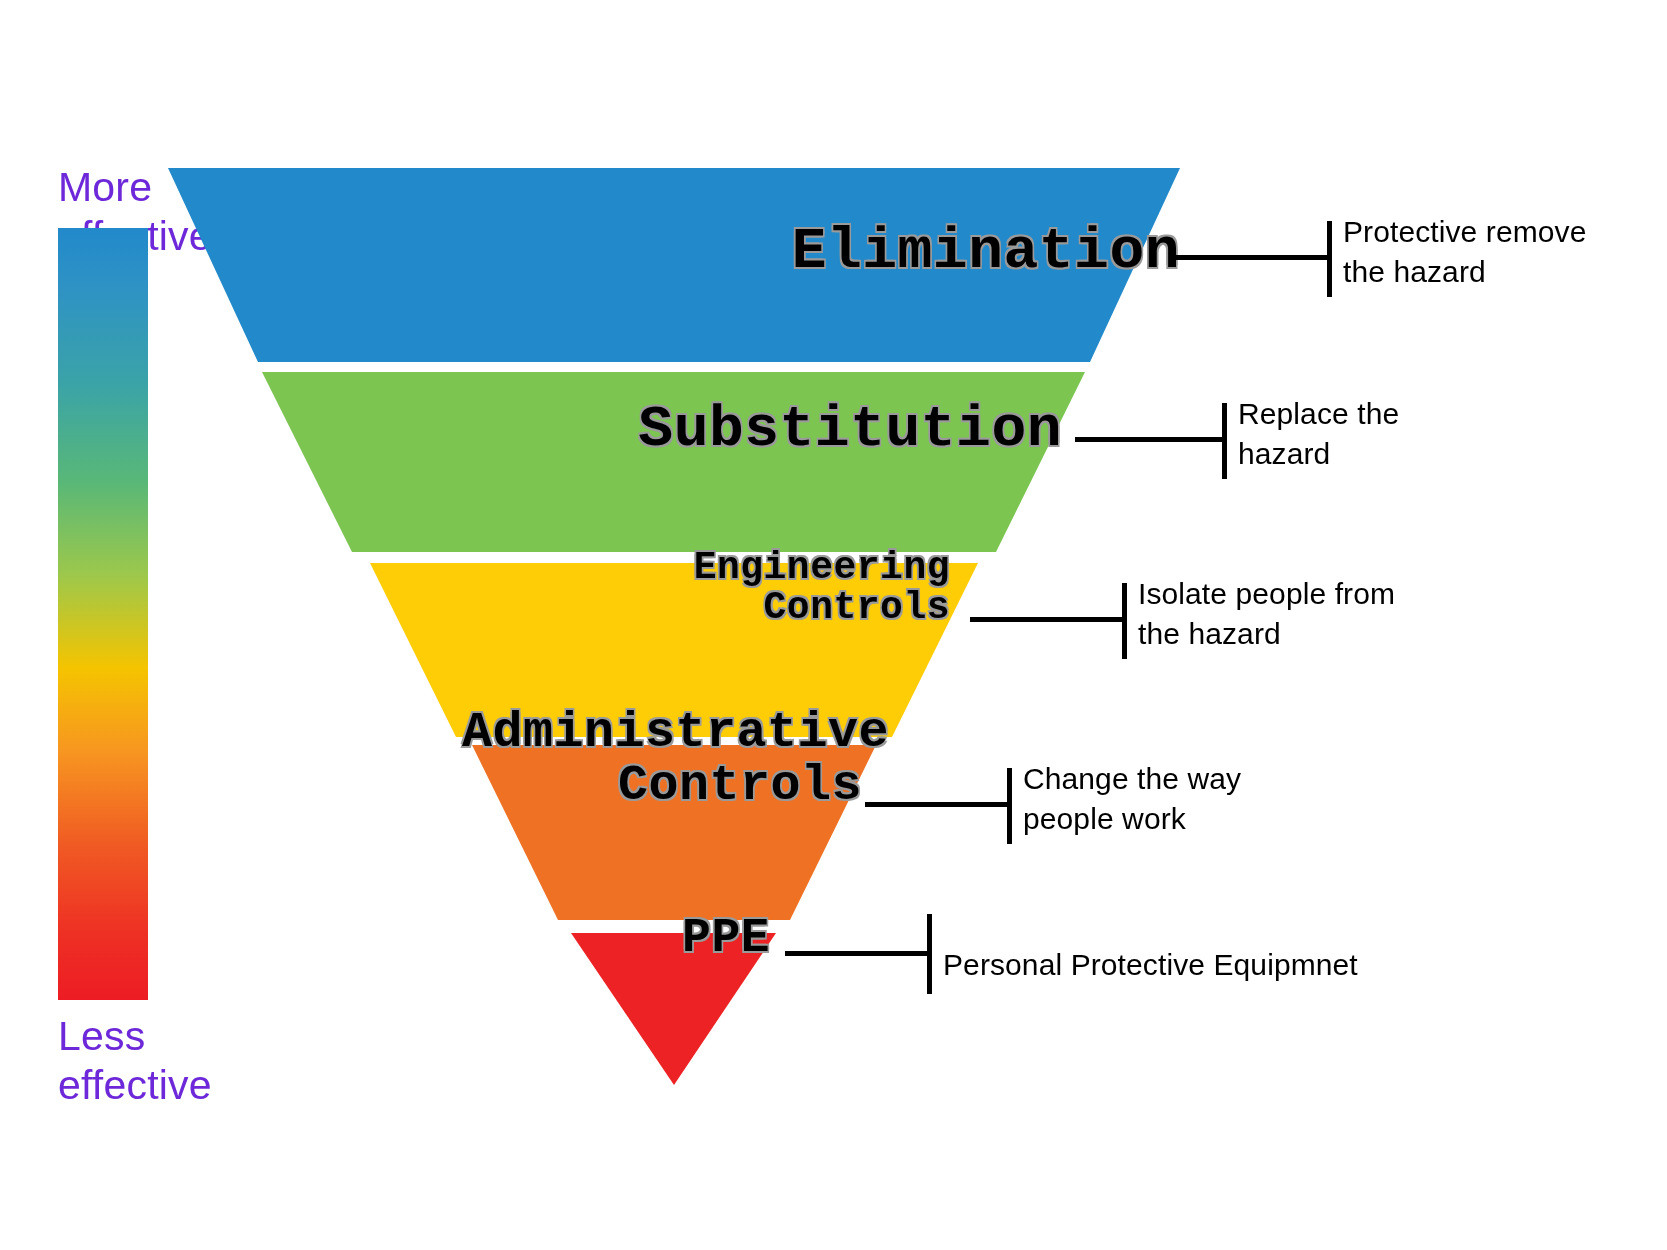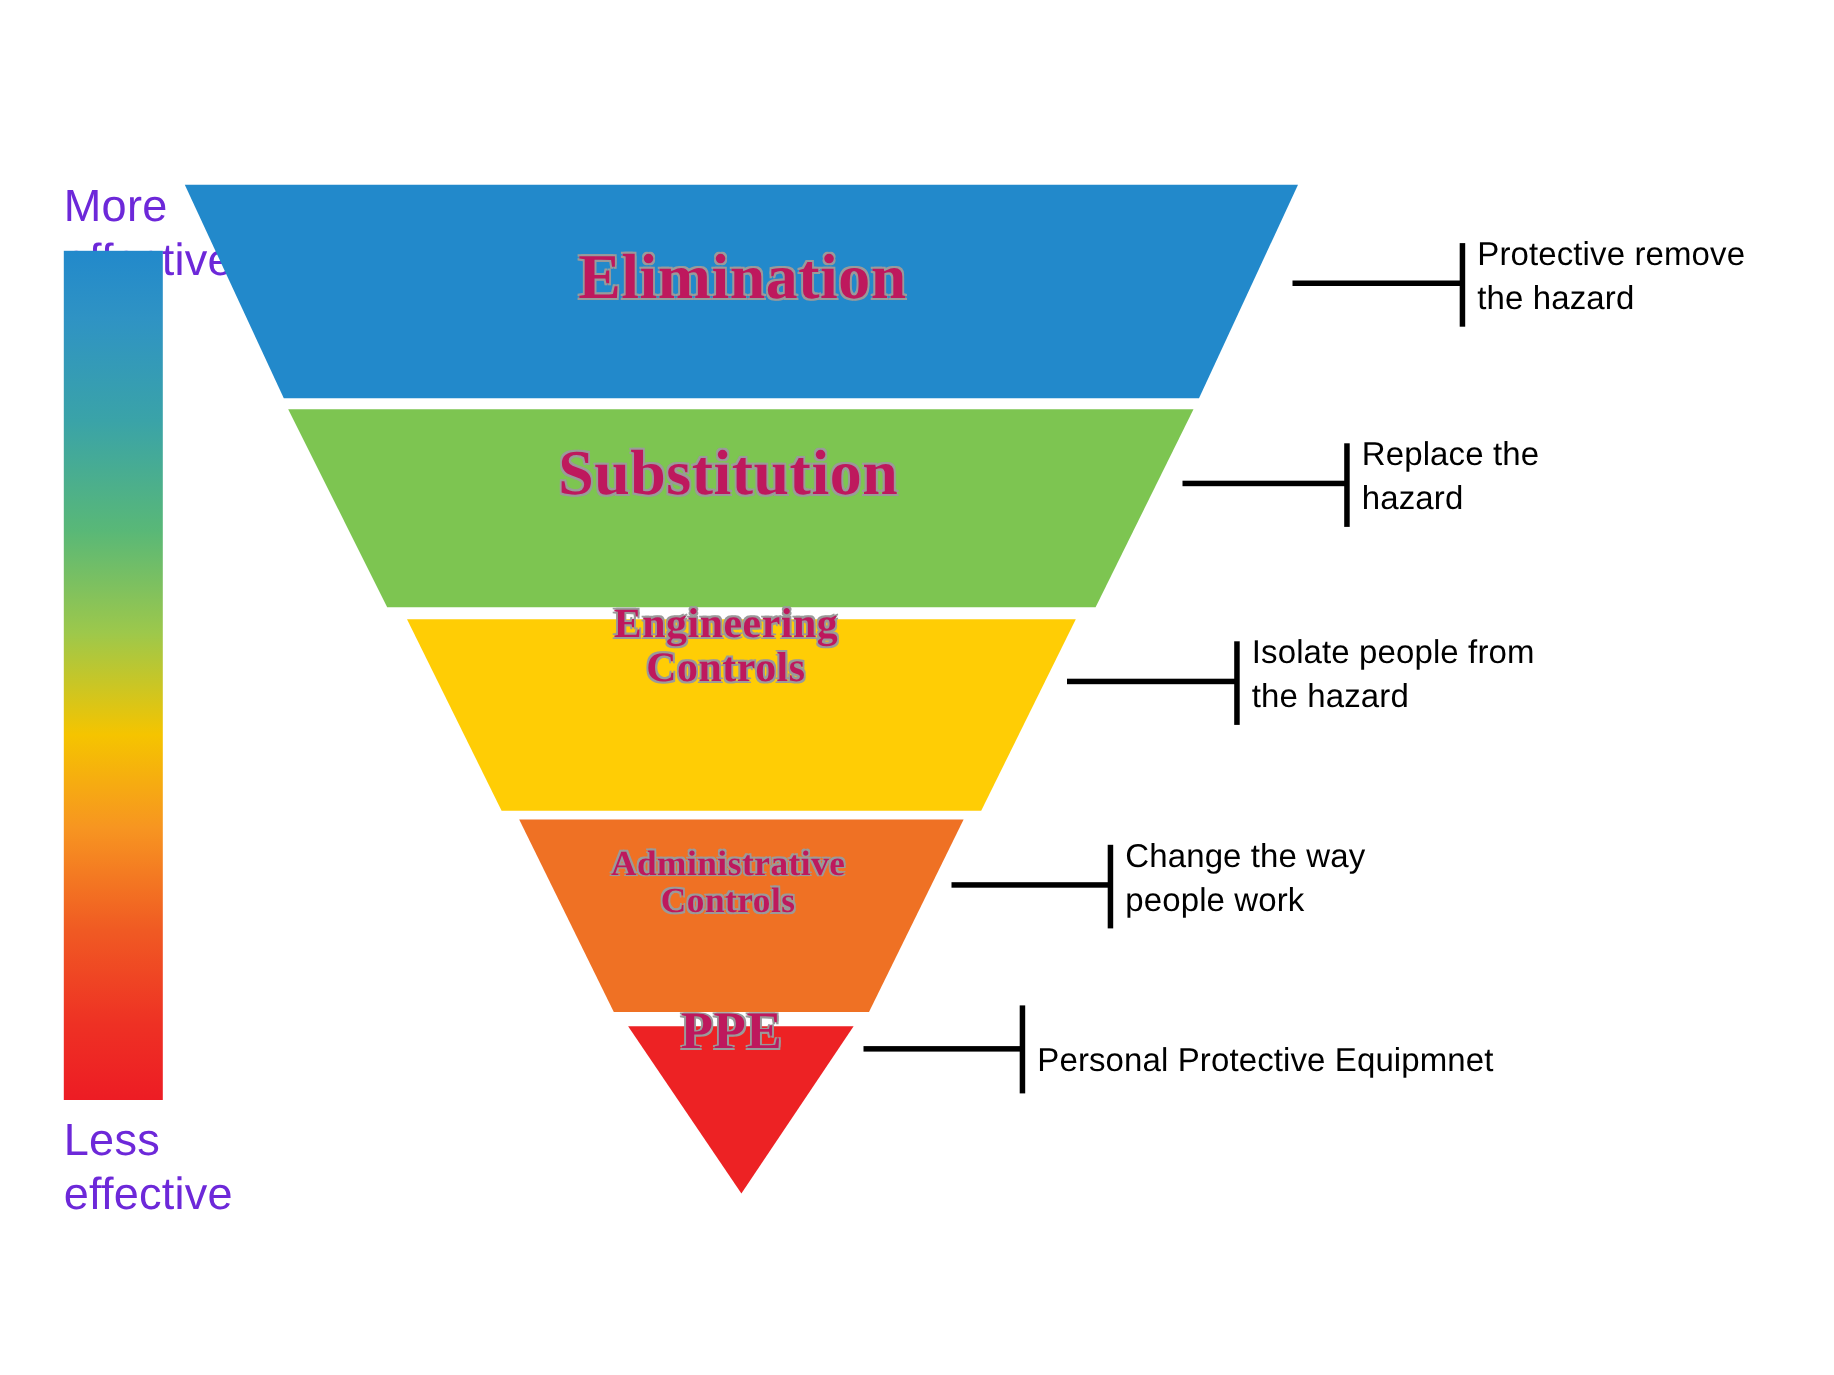--- a/index.html
+++ b/index.html
@@ -33,38 +33,38 @@
       #f05a23 80%,
       #ee3124 91%,
       #ED1C24 100%);
   }
 
   
   #funnel{position:absolute;left:0;top:0;width:1667px;height:1250px;}
 
   .band-label{
     position:absolute;
-    text-align:center;
-    color:#be185d;
+    text-align:right;
+    color:#000000;
     font-weight:bold;
-    font-family:Liberation Serif, serif;
+    font-family:Liberation Mono, monospace;
     letter-spacing:.5px;
     line-height:1.05;
     text-shadow:
       -1.6px -1.6px 0 #9a9a9a,
        1.6px -1.6px 0 #9a9a9a,
       -1.6px  1.6px 0 #9a9a9a,
        1.6px  1.6px 0 #9a9a9a,
        0 0 2px #b5b5b5;
     pointer-events:none;
   }
   #label-elimination{left:170px;top:222px;width:1010px;font-size:58px;}
   #label-substitution{left:262px;top:400px;width:800px;font-size:58px;}
   #label-engineering{left:370px;top:548px;width:580px;font-size:38px;}
-  #label-administrative{left:462px;top:768px;width:400px;font-size:32px;}
+  #label-administrative{left:462px;top:707px;width:400px;font-size:50px;}
   #label-ppe{left:560px;top:913px;width:210px;font-size:48px;}
 
   
   .callout{position:absolute;}
   .callout .leader{
     position:absolute;height:5px;background:#000;top:0;left:0;
   }
   .callout .bracket{
     position:absolute;width:5px;background:#000;
   }

